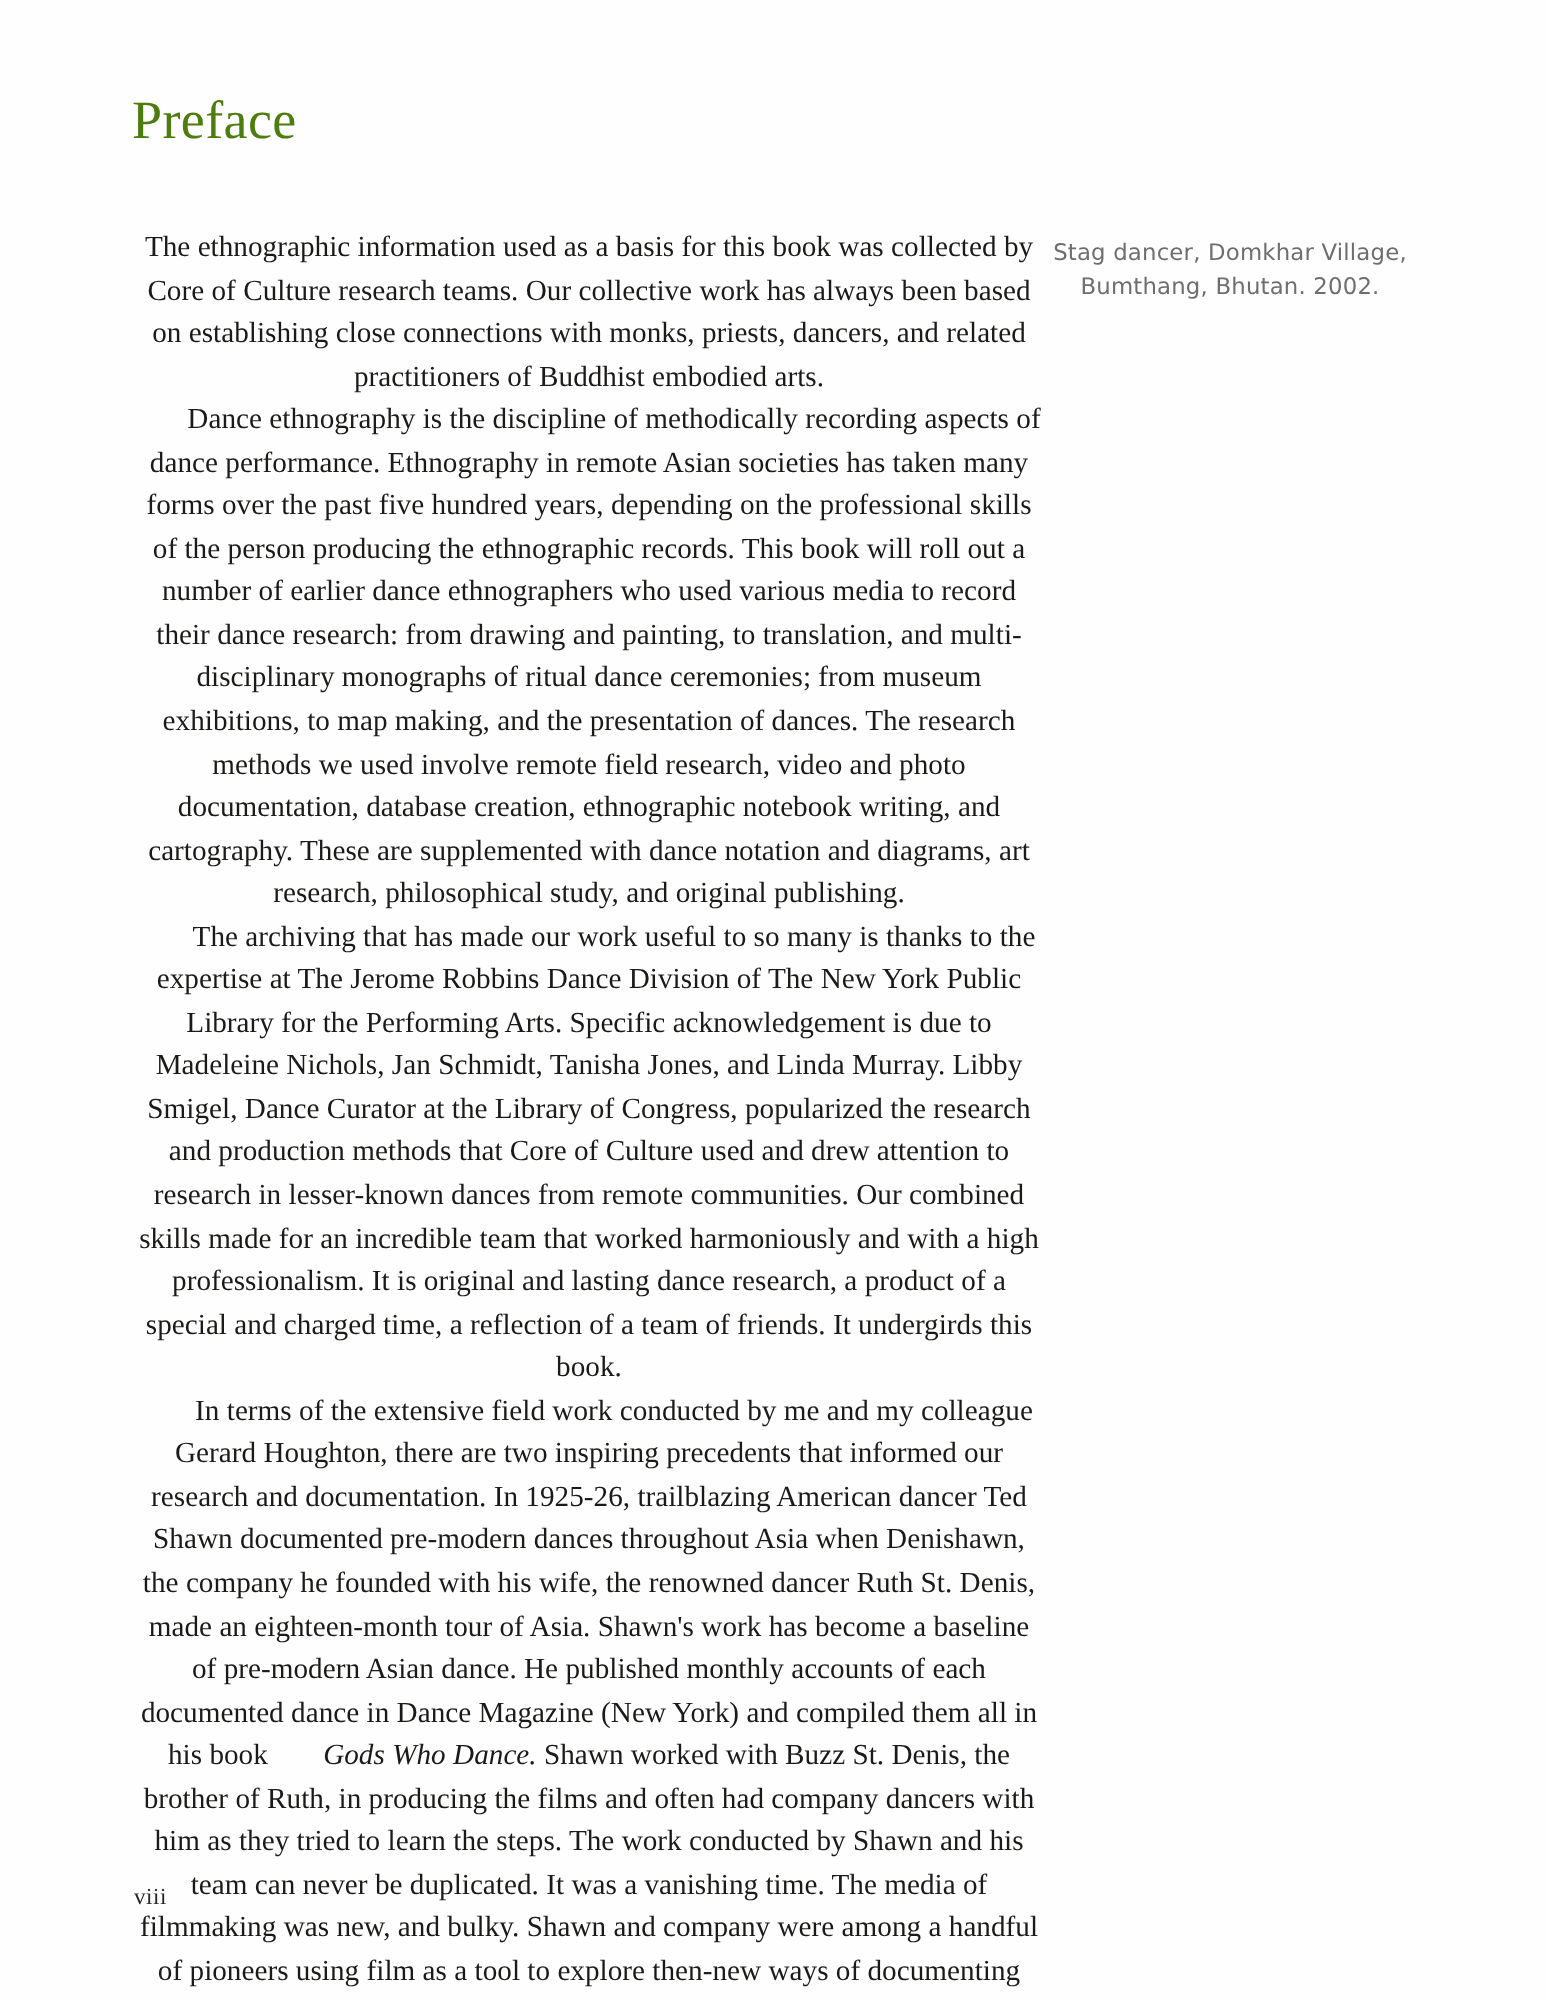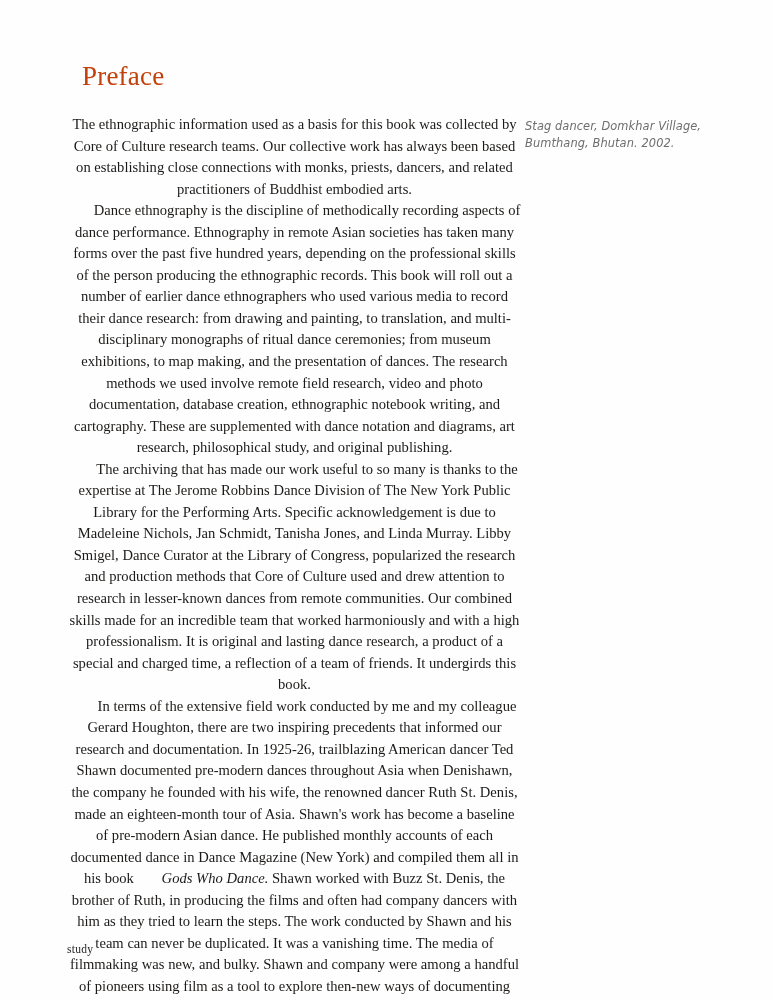--- a/index.html
+++ b/index.html
@@ -20,24 +20,24 @@
     background: #fefefe;
   }
   
   .page-heading {
     position: absolute;
     left: 66px;
     top: 44px;
     font-family: "Liberation Serif", serif;
     font-size: 27px;
     line-height: 32px;
-    color: #c2410c;
+    color: #4d7c0f;
     letter-spacing: 0.2px;
     font-weight: 400;
-    margin: 16px;
+    margin: 0;
   }
   
   .body-column {
     position: absolute;
     left: 67px;
     top: 114px;
     width: 455px;
     font-size: 14.6px;
     line-height: 21.55px;
     color: #1c1a18;
@@ -54,27 +54,26 @@
   .body-column em {
     font-style: italic;
     margin-left: 24px;
   }
   
   .caption {
     position: absolute;
     right: 68px;
     top: 118px;
     width: 180px;
-    text-align: left;
+    text-align: center;
     font-family: "DejaVu Sans", sans-serif;
     font-size: 11.4px;
     line-height: 16.5px;
     color: #6f6d6d;
     letter-spacing: 0.1px;
-    font-style: italic;
   }
   .caption div { white-space: nowrap; }
   
   .folio {
     position: absolute;
     left: 67px;
     top: 942px;
     font-family: "Liberation Serif", serif;
     font-size: 11.5px;
     line-height: 14px;
@@ -95,15 +94,15 @@
   </div>
 
   <div class="body-column">
     <p>The ethnographic information used as a basis for this book was collected by Core of Culture research teams.  Our collective work has always been based on establishing close connections with monks, priests, dancers, and related practitioners of Buddhist embodied arts.</p>
     <p class="indented">Dance ethnography is the discipline of methodically recording aspects of dance performance. Ethnography in remote Asian societies has taken many forms over the past five hundred years, depending on the professional skills of the person producing the ethnographic records. This book will roll out a number of earlier dance ethnographers who used various media to record their dance research: from drawing and painting, to translation, and multi-disciplinary monographs of ritual dance ceremonies; from museum exhibitions, to map making, and the presentation of dances. The research methods we used involve remote field research, video and photo documentation, database creation, ethnographic notebook writing, and cartography. These are supplemented with dance notation and diagrams, art research, philosophical study, and original publishing.</p>
     <p class="indented">The archiving that has made our work useful to so many is thanks to the expertise at The Jerome Robbins Dance Division of The New York Public Library for the Performing Arts. Specific acknowledgement is due to Madeleine Nichols, Jan Schmidt, Tanisha Jones, and Linda Murray. Libby Smigel, Dance Curator at the Library of Congress, popularized the research and production methods that Core of Culture used and drew attention to research in lesser-known dances from remote communities. Our combined skills made for an incredible team that worked harmoniously and with a high professionalism.  It is original and lasting dance research, a product of a special and charged time, a reflection of a team of friends. It undergirds this book.</p>
     <p class="indented"><span>In terms of the extensive field work conducted by me and my colleague Gerard Houghton, there are two inspiring precedents that informed our research and documentation. In 1925-26, trailblazing American dancer Ted Shawn documented pre-modern dances throughout Asia when Denishawn, the company he founded with his wife, the renowned dancer Ruth St. Denis, made an eighteen-month tour of Asia. Shawn's work has become a baseline of pre-modern Asian dance. He published monthly accounts of each documented dance in Dance Magazine (New York) and compiled them all in his book </span><em>Gods Who Dance.</em><span> Shawn worked with Buzz St. Denis, the brother of Ruth, in producing the films and often had company dancers with him as they tried to learn the steps. The work conducted by Shawn and his team can never be duplicated. It was a vanishing time. The media of filmmaking was new, and bulky. Shawn and company were among a handful of pioneers using film as a tool to explore then-new ways of documenting unknown places and cultures.</span></p>
 
   </div>
 
-  <div class="folio">study</div>
+  <div class="folio">viii</div>
 
 </div>
 
 </body></html>

